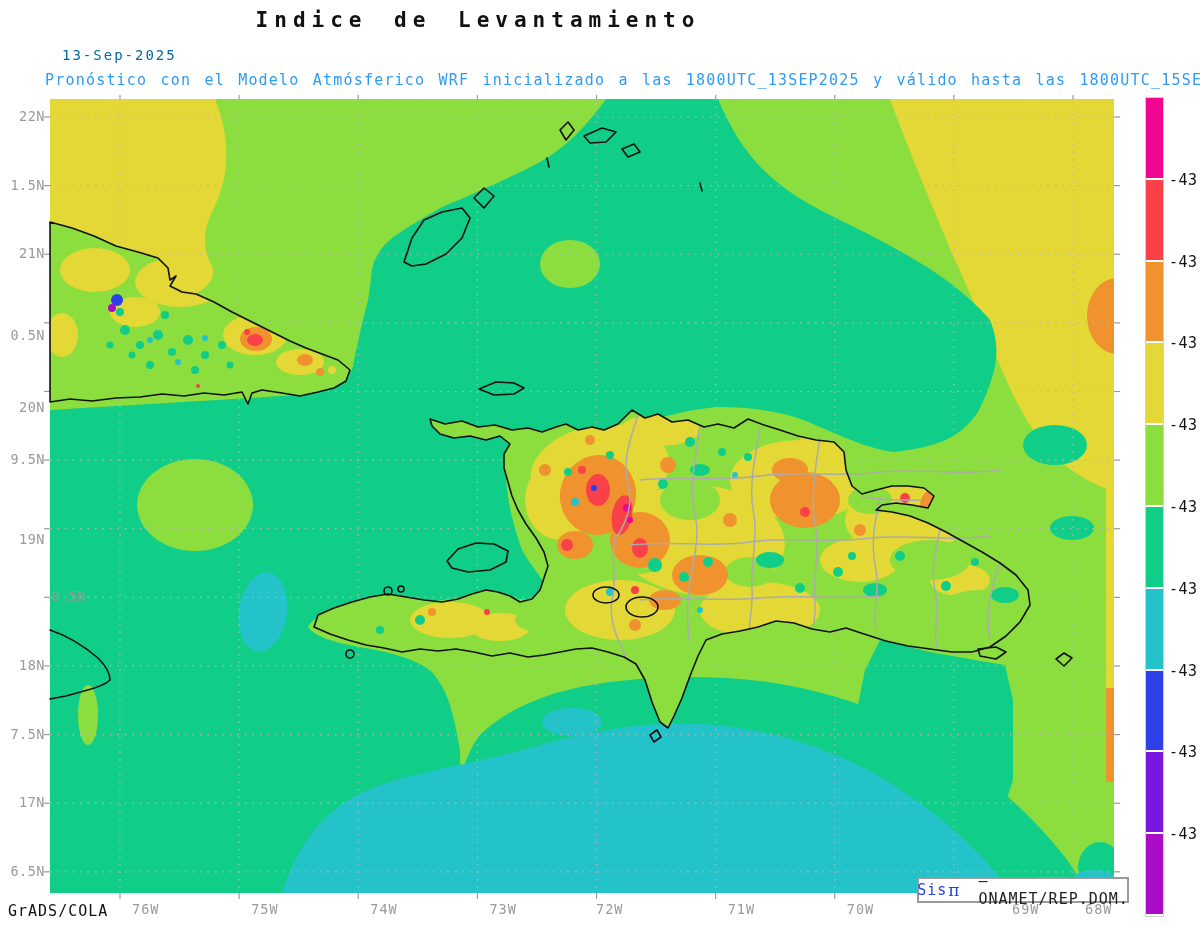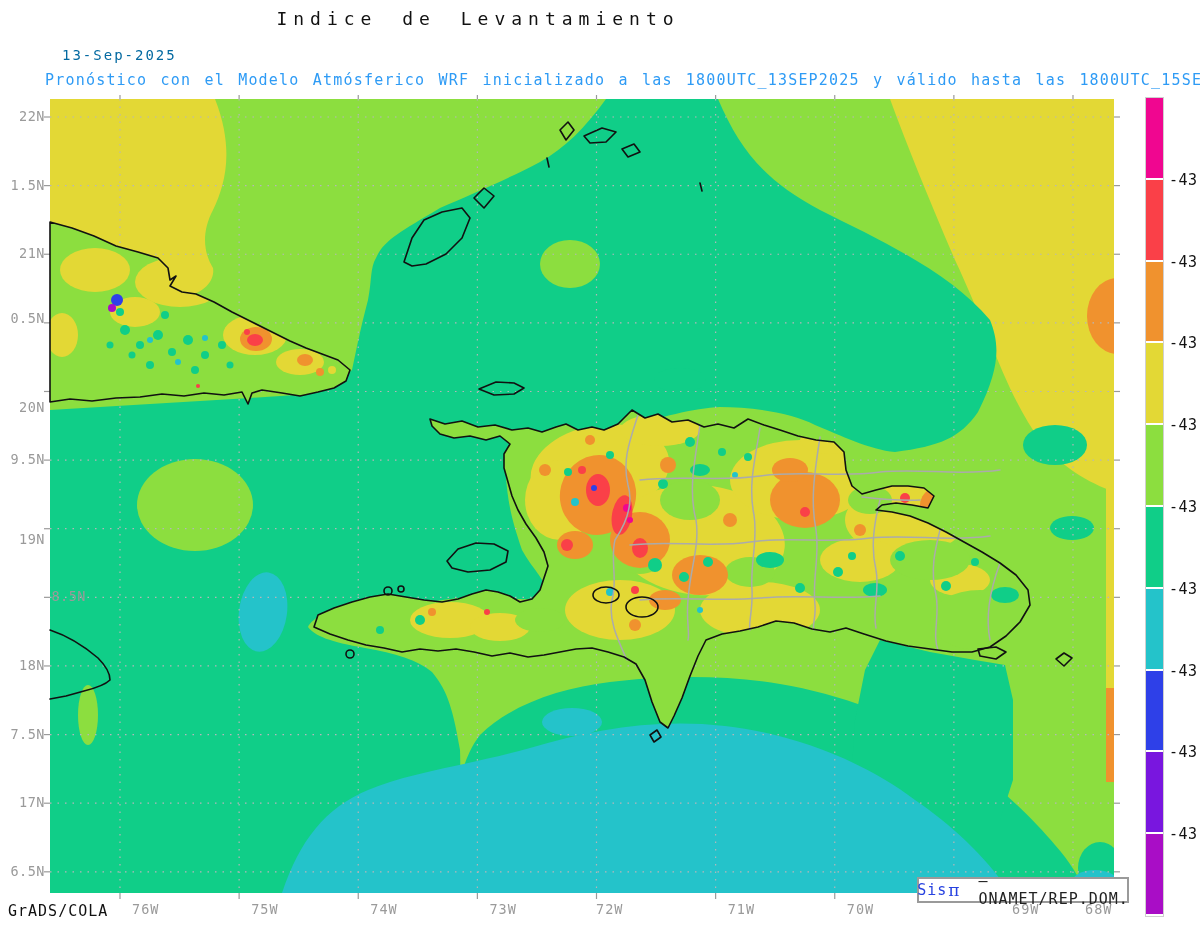--- a/index.html
+++ b/index.html
@@ -1,20 +1,20 @@
 <!DOCTYPE html>
 <html><head>
 <meta charset="utf-8">
 <style>
   html,body{margin:0;padding:0;background:#ffffff;}
   #stage{position:relative;width:1200px;height:927px;background:#fff;overflow:hidden;
          font-family:"DejaVu Sans Mono","Liberation Mono",monospace;}
   .hdr{position:absolute;white-space:pre;}
-  #title{top:8px;left:0;width:956px;text-align:center;color:#111;font-size:18px;
-         letter-spacing:6px;word-spacing:8px;}
+  #title{top:8px;left:0;width:956px;text-align:center;color:#111;font-size:21px;
+         letter-spacing:6px;word-spacing:8px;font-weight:bold;}
   #date-label{top:47px;left:62px;color:#0369a1;font-size:14px;letter-spacing:2px;}
   #time-label{top:47px;left:288px;color:#2742e0;font-size:18px;letter-spacing:4px;word-spacing:7px;}
   #forecast-label{top:71px;left:45px;color:#2e9bf5;font-size:15px;letter-spacing:1.2px;word-spacing:3px;}
   #grads-credit{position:absolute;left:8px;top:902px;color:#111;font-size:15px;letter-spacing:1px;}
   .xlab{position:absolute;top:901px;color:#9a9a9a;font-size:13.5px;letter-spacing:1px;margin-left:27px;}
   .ylab{position:absolute;left:0;width:45px;text-align:right;color:#9a9a9a;font-size:13.5px;letter-spacing:0.5px;}
   #colorbar{position:absolute;left:1146px;top:98px;width:17px;height:818px;
             outline:1px solid #cfcfcf;}
   .cbseg{width:17px;border-bottom:2px solid #fff;box-sizing:border-box;}
   .cblab{position:absolute;left:1169px;color:#111;font-size:15px;letter-spacing:0.5px;}
@@ -348,21 +348,21 @@
       <span class="xlab" style="left: 343.25px;">74W</span>
       <span class="xlab" style="left: 462.375px;">73W</span>
       <span class="xlab" style="left: 569px;">72W</span>
       <span class="xlab" style="left: 700.625px;">71W</span>
       <span class="xlab" style="left: 819.75px;">70W</span>
       <span class="xlab" style="left: 985px; text-align: right;">69W</span>
       <span class="xlab" style="left: 1058px;">68W</span>
       <span class="ylab" style="top: 108px;">22N</span>
       <span class="ylab" style="top: 176.62px;">1.5N</span>
       <span class="ylab" style="top: 245.24px;">21N</span>
-      <span class="ylab" style="top: 310px;">0.5N</span>
+      <span class="ylab" style="top: 327px;">0.5N</span>
       <span class="ylab" style="top: 399px;">20N</span>
       <span class="ylab" style="top: 451.1px;">9.5N</span>
       <span class="ylab" style="top: 531px;">19N</span>
       <span class="ylab" style="top: 588.34px; padding-left: 41px;">8.5N</span>
       <span class="ylab" style="top: 656.96px;">18N</span>
       <span class="ylab" style="top: 725.58px;">7.5N</span>
       <span class="ylab" style="top: 794.2px;">17N</span>
       <span class="ylab" style="top: 862.82px;">6.5N</span>
     </div>
   <div id="colorbar">

